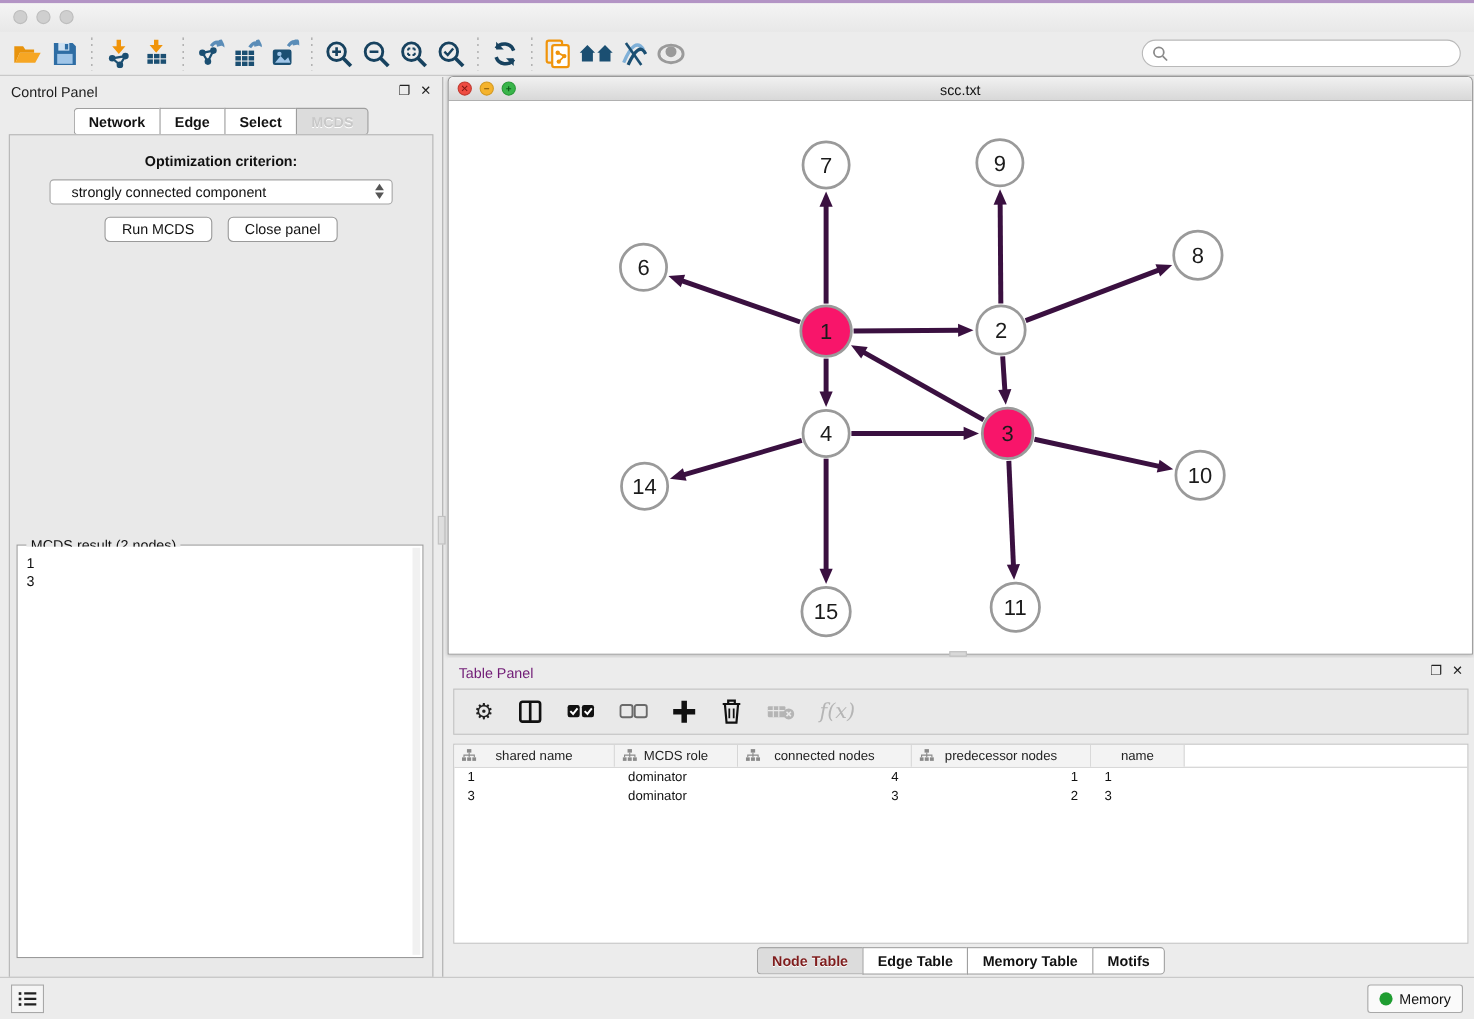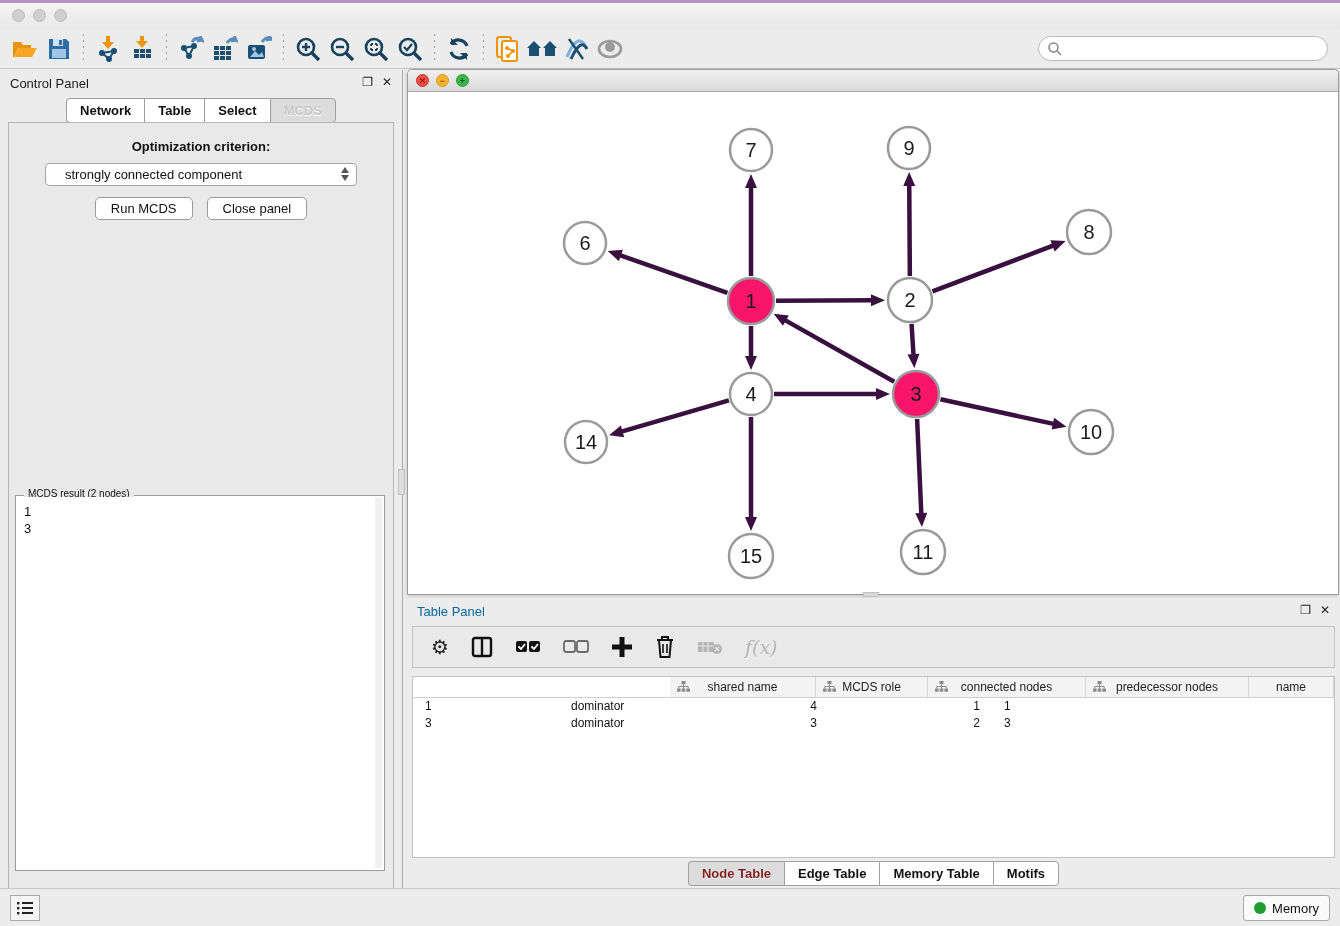--- a/index.html
+++ b/index.html
@@ -31,47 +31,47 @@
   .cp-tab.active { background:#dcdcdc; color:#c8c8c8; text-shadow:0 1px 0 #fff; }
   .cp-content { position:absolute; left:8px; right:8px; top:52px; bottom:2px; background:#e9e9e9; border:1px solid #b5b5b5; }
   .opt-label { position:absolute; left:0; right:0; top:16px; text-align:center; font-size:13px; font-weight:600; color:#111; }
   .combo { position:absolute; left:36px; right:36px; top:40px; height:23px; background:#fff; border:1px solid #a5a5a5; border-radius:4px; font-size:13px; color:#111; display:flex; align-items:center; padding:0 19px; }
   .combo .stepper { position:absolute; right:7px; top:3px; display:flex; flex-direction:column; gap:2px; }
   .tri-up { width:0; height:0; border-left:4px solid transparent; border-right:4px solid transparent; border-bottom:6px solid #555; }
   .tri-dn { width:0; height:0; border-left:4px solid transparent; border-right:4px solid transparent; border-top:6px solid #555; }
   .btn-row { position:absolute; left:0; right:0; top:74px; display:flex; justify-content:center; gap:14px; }
   .btn { font-size:13px; color:#111; background:#fff; border:1px solid #9a9a9a; border-radius:5px; padding:3px 15px; }
   .result-group { position:absolute; left:6px; right:8px; top:372px; height:376px; border:1px solid #9a9a9a; background:#fff; }
-  .result-legend { position:absolute; left:8px; top:-8px; background:#e9e9e9; padding:0 4px; font-size:10px; color:#111; }
+  .result-legend { position:absolute; left:8px; top:-8px; background:#e9e9e9; padding:0 4px; font-size:13px; color:#111; }
   .result-body { position:absolute; inset:1px; background:#fff; padding:6px 2px 0 7px; font-size:13px; color:#111; line-height:17px; }
   .result-scroll { position:absolute; right:1px; top:1px; bottom:1px; width:7px; background:#f1f1f1; }
   .result-line { display:block; }
   .v-split-handle { position:absolute; left:398px; top:466px; width:7px; height:26px; background:#dedede; border:1px solid #c2c2c2; }
 
   
   .net-window { position:absolute; left:407px; top:66px; width:932px; height:526px; border:1px solid #9a9a9a; border-radius:5px 5px 0 0; background:#fff; box-shadow:0 1px 4px rgba(0,0,0,.18); }
   .net-titlebar { position:absolute; left:0; top:0; width:100%; height:22px; background:linear-gradient(#f1f1f1,#d8d8d8); border-bottom:1px solid #a8a8a8; border-radius:5px 5px 0 0; }
   .net-title { position:absolute; left:0; right:0; top:4px; text-align:center; font-size:13px; color:#111; }
   .net-lights { position:absolute; left:8px; top:4px; display:flex; gap:7px; }
   .nl { width:13px; height:13px; border-radius:50%; font-size:9px; line-height:12px; text-align:center; font-weight:bold; }
   .nl.red { background:#ee4b41; border:1px solid #c23a31; color:#7d1612; }
   .nl.yellow { background:#f5b32c; border:1px solid #d39a22; color:#8a5d08; }
   .nl.green { background:#39b54a; border:1px solid #2b9a3a; color:#0e5c1b; }
   .net-canvas { position:absolute; left:0; top:22px; width:930px; height:502px; background:#fff; }
   .net-bottom-handle { position:absolute; left:455px; bottom:-3px; width:16px; height:5px; background:#d8d8d8; border:1px solid #bfbfbf; }
 
   
   .table-panel { position:absolute; left:407px; top:595px; width:933px; height:293px; background:#ececec; }
   .tp-header { position:relative; height:26px; }
-  .tp-title { position:absolute; left:10px; top:6px; font-size:13px; color:#0369a1; }
+  .tp-title { position:absolute; left:10px; top:6px; font-size:13px; color:#701a75; }
   .tp-toolbar { position:absolute; left:5px; right:5px; top:28px; height:42px; background:#e9e9e9; border:1px solid #c2c2c2; display:flex; align-items:center; gap:22px; padding-left:18px; }
   .gear { font-size:20px; color:#222; font-family:"DejaVu Sans",sans-serif; }
   .fx { font-family:"DejaVu Serif",serif; font-style:italic; font-size:19px; color:#b5b5b5; }
   .tbl { position:absolute; left:5px; right:5px; top:78px; bottom:33px; background:#fff; border:1px solid #c2c2c2; overflow:hidden; }
-  .tbl-header { display:flex; height:21px; border-bottom:1px solid #cfcfcf; font-size:12px; color:#222;justify-content:flex-end; }
+  .tbl-header { display:flex; height:21px; border-bottom:1px solid #cfcfcf; font-size:12px; color:#222; }
   .th { position:relative; background:#f3f3f3; border-right:1px solid #d6d6d6; display:flex; align-items:center; justify-content:center; }
   .th .tree-ico { position:absolute; left:7px; top:4px; }
   .tbl-row { display:flex; height:17px; font-size:12px; color:#111; }
   .td { padding:1px 6px 0 12px; overflow:hidden; white-space:nowrap; }
   .td.r { text-align:right; padding-right:12px; }
   .c0 { width:146px; } .c1 { width:112px; } .c2 { width:158px; } .c3 { width:163px; } .c4 { width:85px; }
   .tp-tabs { position:absolute; left:0; right:0; bottom:5px; display:flex; justify-content:center; }
   .tp-tab { font-size:13px; font-weight:600; padding:4px 13px; background:#fff; border:1px solid #a0a0a0; border-right:none; color:#111; }
   .tp-tab:first-child { border-top-left-radius:4px; border-bottom-left-radius:4px; }
   .tp-tab:last-child { border-right:1px solid #a0a0a0; border-top-right-radius:4px; border-bottom-right-radius:4px; }
@@ -249,21 +249,21 @@
   <div class="control-panel">
     <div class="cp-header">
       <div class="cp-title">Control Panel</div>
       <div class="panel-icons">
         <span class="pi">❐</span>
         <span class="pi">✕</span>
       </div>
     </div>
     <div class="cp-tabs">
       <div class="cp-tab">Network</div>
-      <div class="cp-tab">Table</div>
+      <div class="cp-tab">Edge</div>
       <div class="cp-tab">Select</div>
       <div class="cp-tab active">MCDS</div>
     </div>
     <div class="cp-content">
       <div class="opt-label">Optimization criterion:</div>
       <div class="combo">
         <span>strongly connected component</span>
         <span class="stepper">
             <span class="tri-up"></span>
             <span class="tri-dn"></span>
@@ -285,20 +285,21 @@
   </div>
   <div class="v-split-handle"></div>
 
   <div class="net-window">
     <div class="net-titlebar">
       <div class="net-lights">
         <div class="nl red">✕</div>
         <div class="nl yellow">−</div>
         <div class="nl green">+</div>
       </div>
+      <div class="net-title">scc.txt</div>
     </div>
     <div class="net-canvas">
       <svg id="graph-svg" width="930" height="502" viewBox="0 0 930 502">
           <line x1="343" y1="184" x2="343" y2="94" stroke="#3A1040" stroke-width="4.5"></line>
           <polygon points="343,82 349,96 337,96" fill="#3A1040"></polygon>
           <line x1="319.39911144699016" y1="200.75390640918934" x2="210.98527951633417" y2="162.8743747707674" stroke="#3A1040" stroke-width="4.5"></line>
           <polygon points="199.65685301088945,158.91624984717825 214.85241306236952,157.86984900530987 210.89428813878038,169.1982755107546" fill="#3A1040"></polygon>
           <line x1="367.99950557220126" y1="208.8427704052063" x2="465.00073175314213" y2="208.23269980029468" stroke="#3A1040" stroke-width="4.5"></line>
           <polygon points="477.00049442779874,208.1572295947937 463.03850641011655,214.2451595052065 462.96303620461555,202.24539683054988" fill="#3A1040"></polygon>
           <line x1="343" y1="234" x2="343" y2="266" stroke="#3A1040" stroke-width="4.5"></line>

